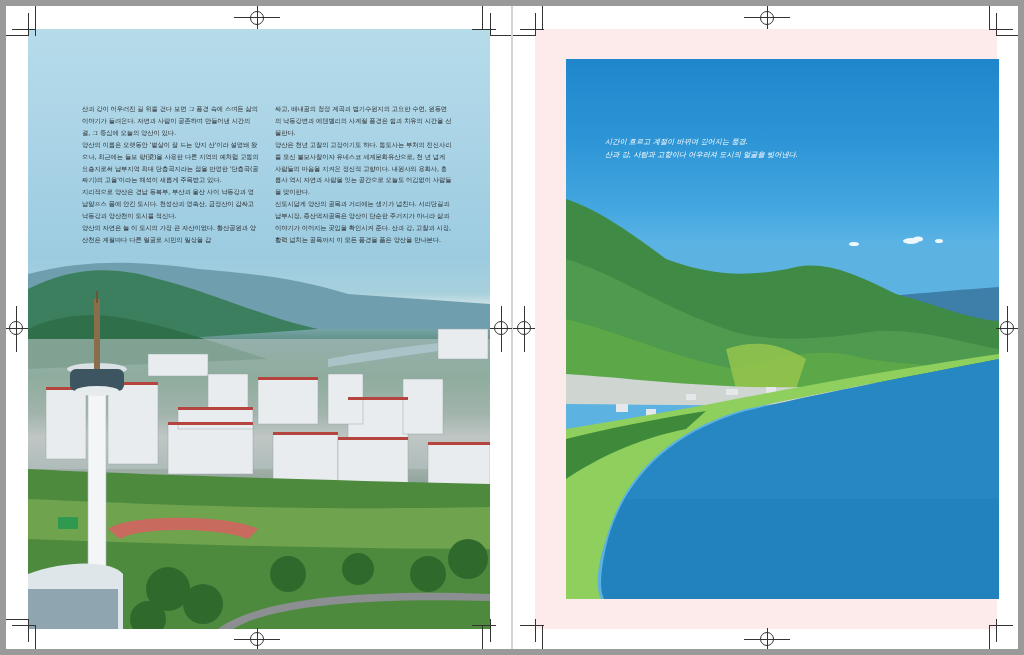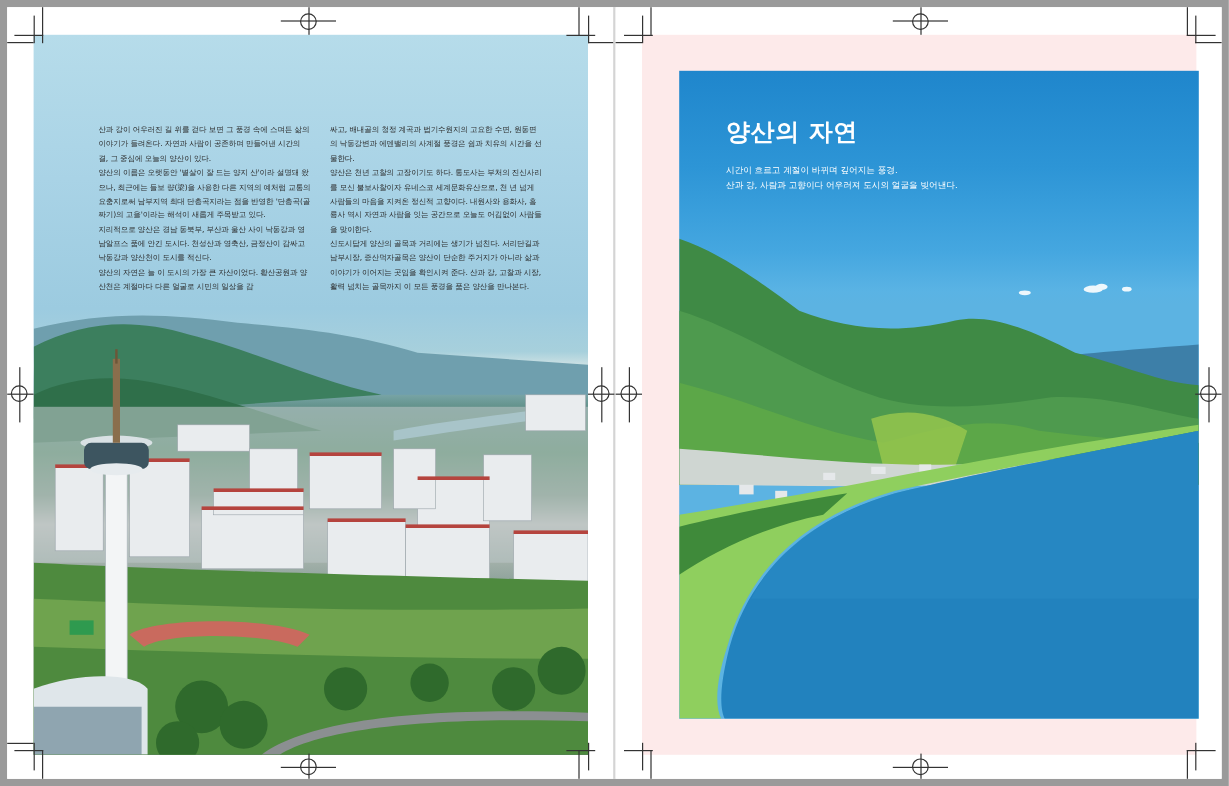--- a/index.html
+++ b/index.html
@@ -16,21 +16,21 @@
   .photo-right{position:absolute;left:53px;top:53px;width:433px;height:540px;overflow:hidden;
     background:linear-gradient(180deg,#1f86cc 0%,#2d95d6 15%,#45a7e0 28%,#5ab3e4 34%,#5cb3e2 36%);}
   .svgfill{position:absolute;left:0;top:0;width:100%;height:100%;}
   
   .body-col{position:absolute;top:74px;width:178px;font-size:6.3px;line-height:11.9px;color:#2b2b2b;letter-spacing:-0.1px;}
   .col1{left:54px;}
   .col2{left:247px;}
   .body-col p{margin:0;}
   .title{position:absolute;left:39px;top:38px;font-family:"DejaVu Serif",serif;font-weight:bold;font-size:20px;color:#fff;letter-spacing:0.5px;}
   .subtitle{position:absolute;left:39px;top:76px;font-size:7.2px;line-height:13px;color:#fff;}
-  .subtitle p{margin:0;}
+  .subtitle p{margin:0;font-style:italic;}
   
   .mark{position:absolute;background:#333;}
   .reg{position:absolute;width:14px;height:14px;border:1px solid #333;border-radius:50%;box-sizing:border-box;}
 </style>
 </head>
 <body>
 
 <div class="spread">
 
   <div class="page page-left">
@@ -145,21 +145,20 @@
             <rect x="160" y="330" width="12" height="6"></rect>
           <rect x="200" y="328" width="10" height="6"></rect>
         </g>
 
         <path d="M0,370 C60,360 120,350 180,338 C250,325 330,310 433,295 L433,300 C330,320 250,335 180,350 C110,370 60,410 40,480 C30,510 30,530 35,540 L0,540 Z" fill="#8fcf5e"></path>
         <path d="M0,380 C40,370 90,360 140,352 L120,370 C70,380 30,400 0,420 Z" fill="#3f8a3a"></path>
 
         <path d="M433,300 C330,320 250,335 180,352 C110,372 60,415 42,480 C33,515 34,532 38,540 L433,540 Z" fill="#2282be"></path>
         <path d="M433,300 C330,320 250,335 180,352 C120,370 80,400 60,440 L433,440 Z" fill="#2a8cc6" opacity="0.5"></path>
       </svg>
-      <div class="title">양산의 자연</div>
       <div class="subtitle">
         <p>시간이 흐르고 계절이 바뀌며 깊어지는 풍경.</p>
         <p>산과 강, 사람과 고향이다 어우러져 도시의 얼굴을 빚어낸다.</p>
       </div>
     </div>
   </div>
 
   <div>
     <div class="mark" style="left:0;top:29px;width:22px;height:1px;"></div>
     <div class="mark" style="left:22px;top:7px;width:1px;height:23px;"></div>

